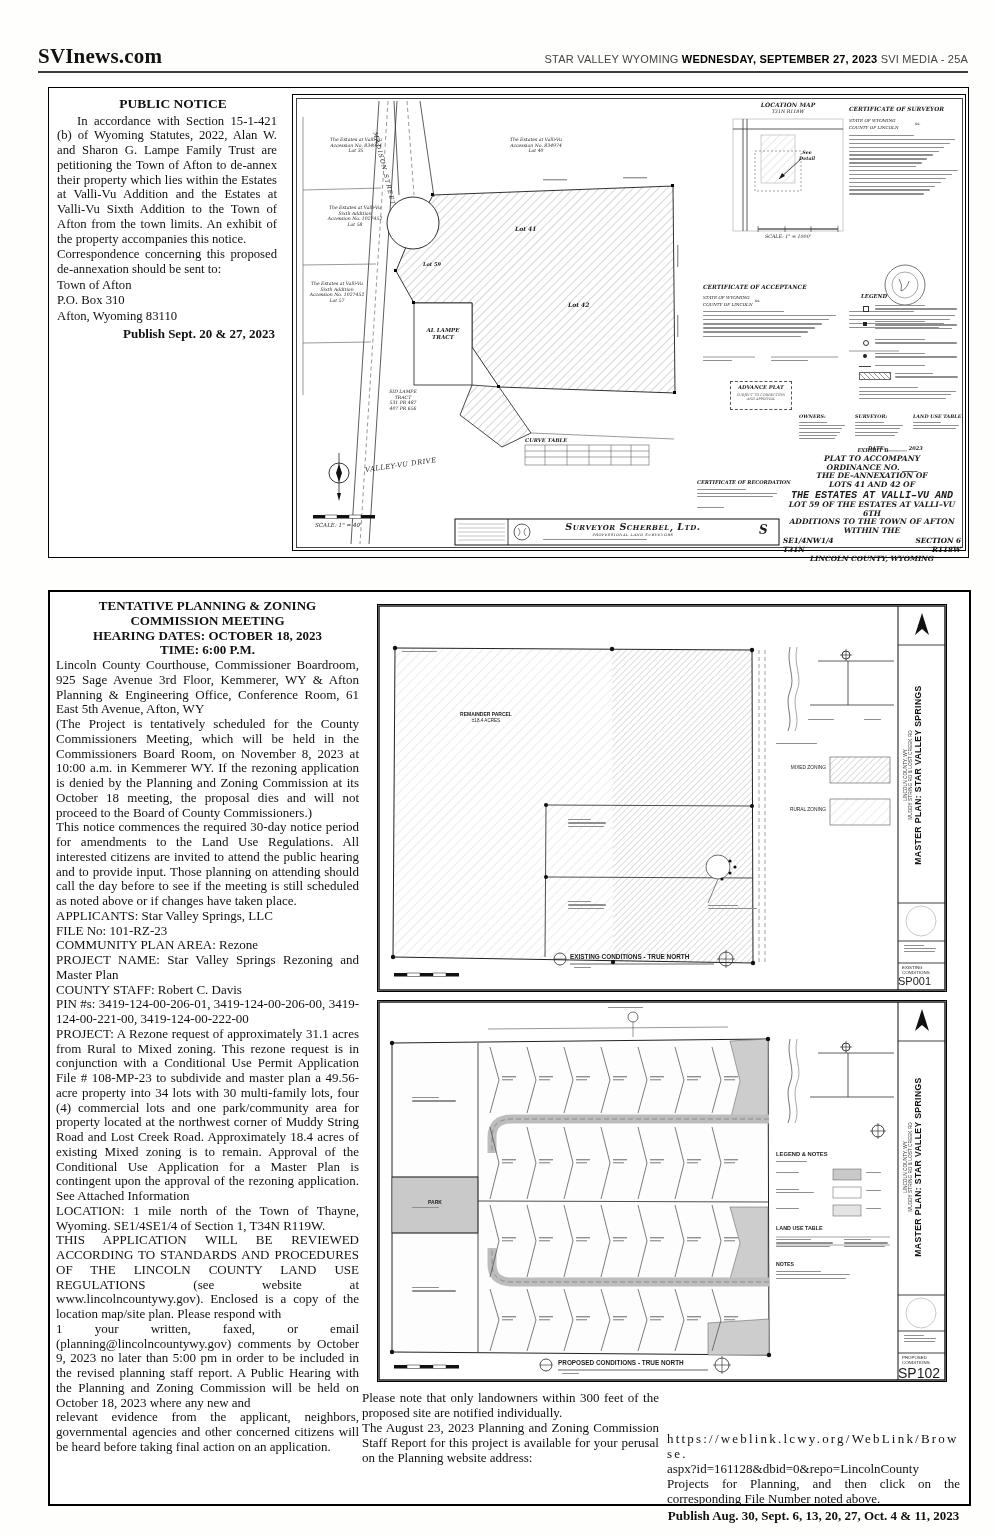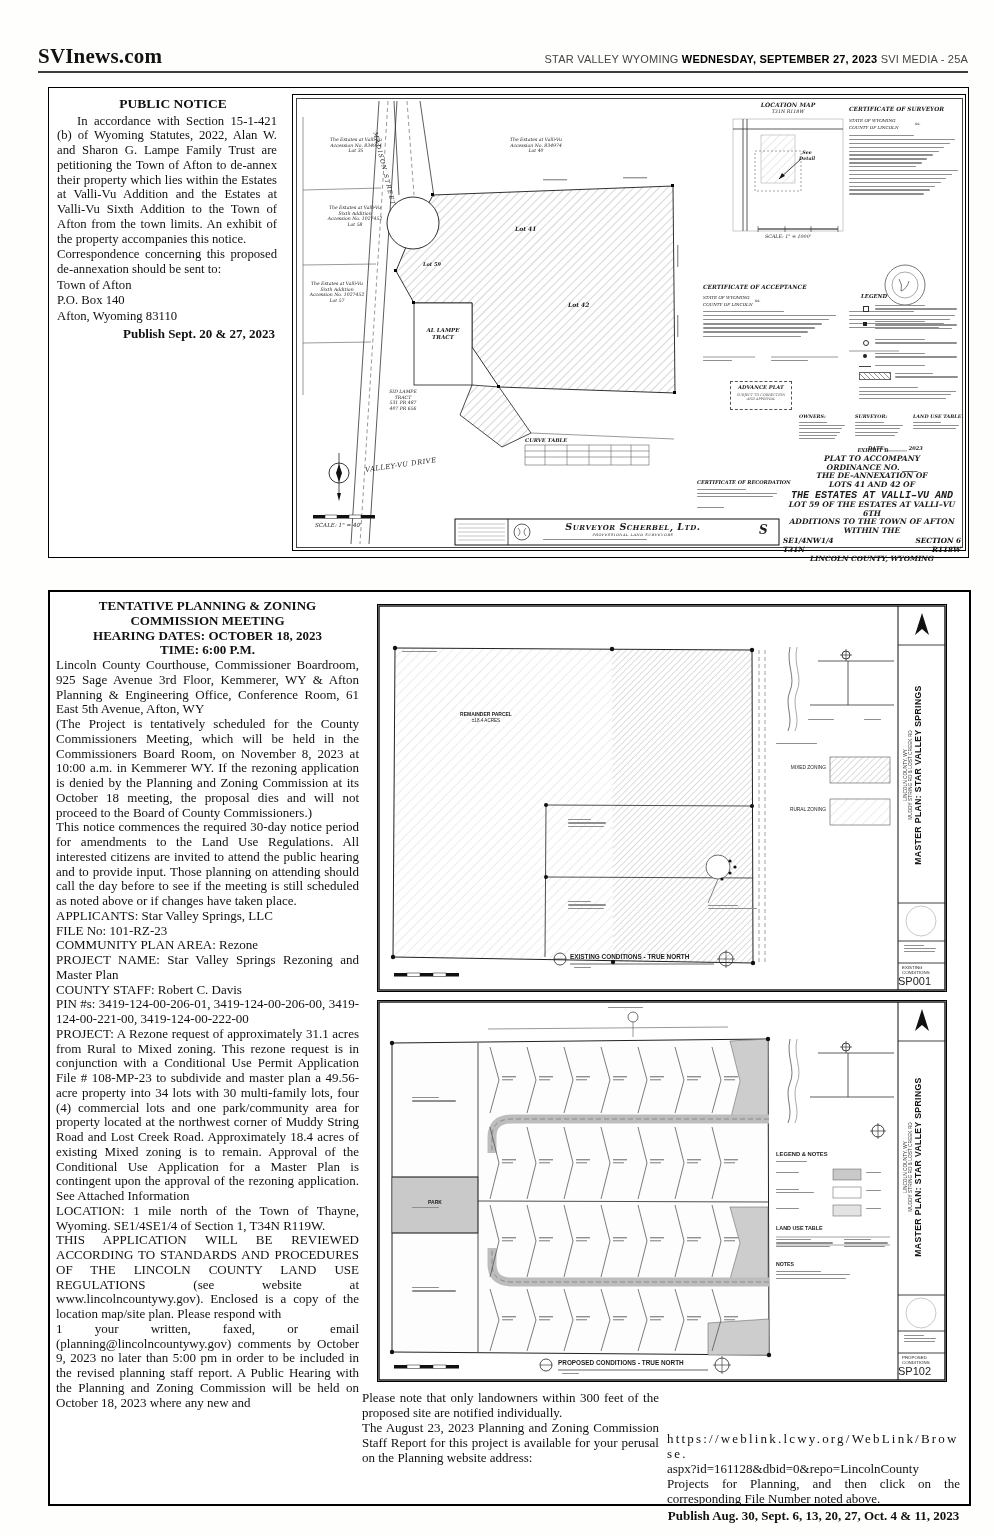--- a/index.html
+++ b/index.html
@@ -60,21 +60,21 @@
   </div>
   <div class="abs" id="hdr-rule"></div>
 
   <div class="abs nbox" id="box1">
     <div class="abs" id="pn">
       <div class="title">PUBLIC NOTICE</div>
       <div>
           <p>In accordance with Section 15-1-421 (b) of Wyoming Statutes, 2022, Alan W. and Sharon G. Lampe Family Trust are petitioning the Town of Afton to de-annex their property which lies within the Estates at Valli-Vu Addition and the Estates at Valli-Vu Sixth Addition to the Town of Afton from the town limits.  An exhibit of the property accompanies this notice.</p>
           <p>Correspondence concerning this proposed de-annexation should be sent to:</p>
           <p>Town of Afton</p>
-          <p>P.O. Box 140</p>
+          <p>P.O. Box 310</p>
           <p>Afton, Wyoming 83110</p>
         </div>
       <div class="publish">Publish Sept. 20 &amp; 27, 2023</div>
     </div>
 
     <div class="sheet" id="plat" style="left:243px;top:6px;width:672px;height:455px;">
       <div class="inb"></div>
       <svg width="672" height="455" viewBox="0 0 672 455">
         <defs>
           <pattern id="ph" width="6" height="6" patternTransform="rotate(45)" patternUnits="userSpaceOnUse">
@@ -404,20 +404,21 @@
           <p>APPLICANTS: Star Valley Springs, LLC</p>
           <p>FILE No: 101-RZ-23</p>
           <p>COMMUNITY PLAN AREA: Rezone</p>
           <p>PROJECT NAME: Star Valley Springs Rezoning and Master Plan</p>
           <p>COUNTY STAFF: Robert C. Davis</p>
           <p>PIN #s: 3419-124-00-206-01, 3419-124-00-206-00, 3419-124-00-221-00, 3419-124-00-222-00</p>
           <p>PROJECT: A Rezone request of approximately 31.1 acres from Rural to Mixed zoning. This  rezone request is in conjunction with a Conditional Use Permit Application File # 108-MP-23 to  subdivide and master plan a 49.56-acre property into 34 lots with 30 multi-family lots, four (4)   commercial lots and one park/community area for property located at the northwest corner of  Muddy String Road and Lost Creek Road. Approximately 18.4 acres of existing Mixed zoning  is to remain. Approval of the Conditional Use Application for a Master Plan is contingent upon  the approval of the rezoning application. See Attached Information</p>
           <p>LOCATION: 1 mile north of the Town of Thayne, Wyoming. SE1/4SE1/4 of Section 1, T34N R119W.</p>
           <p>THIS APPLICATION WILL BE REVIEWED ACCORDING TO STANDARDS AND  PROCEDURES OF THE LINCOLN COUNTY LAND USE REGULATIONS (see website at www.lincolncountywy.gov). Enclosed is a copy of the location map/site plan. Please respond with</p>
           <p>1 your written, faxed, or email (planning@lincolncountywy.gov) comments by October 9, 2023 no  later than 5:00 pm in order to be included in the revised planning staff report. A Public Hearing  with the Planning and Zoning Commission will be held on October 18, 2023 where any new and</p>
+          <p>relevant evidence from the applicant, neighbors, governmental agencies and other concerned  citizens will be heard before taking final action on an application.</p>
         </div>
     </div>
 
     <div class="sheet" id="sp001" style="left:327px;top:12px;width:568px;height:386px;">
       <svg width="568" height="386" viewBox="0 0 568 386">
         <defs>
           <pattern id="hl" width="7" height="7" patternTransform="rotate(45)" patternUnits="userSpaceOnUse">
             <line x1="0" y1="0" x2="0" y2="7" stroke="#c8c8c8" stroke-width="0.7"></line>
           </pattern>
           <pattern id="hd" width="4.5" height="4.5" patternTransform="rotate(45)" patternUnits="userSpaceOnUse">
@@ -801,21 +802,21 @@
         <div style="font-size:4.8px;color:#333;">MUDDY STRING RD &amp; LOST CREEK RD</div>
         <div style="font-size:8.6px;font-weight:bold;letter-spacing:.4px;">MASTER PLAN: STAR VALLEY SPRINGS</div>
       </div>
       <div class="flwrap" style="left:526px;top:334px;width:34px;">
           <div class="fl" style="height: 1.1px; margin-bottom: 2px; width: 58%;"></div>
           <div class="fl" style="height: 1.1px; margin-bottom: 2px; width: 95%;"></div>
           <div class="fl" style="height: 1.1px; margin-bottom: 2px; width: 90%;"></div>
         </div>
       <div class="sl" style="left:524px;top:354px;width:40px;font-size:4.4px;text-align:left;white-space:pre-line;">PROPOSED
 CONDITIONS</div>
-      <div class="sl" style="left:520px;top:364px;width:46px;font-size:11px;text-align:left;">SP102</div>
+      <div class="sl" style="left:520px;top:364px;width:46px;font-size:14px;text-align:left;">SP102</div>
     </div>
 
     <div class="abs botcol" style="left:312px;top:798px;width:297px;">
       <div>
           <p>Please note that only landowners within 300 feet of the proposed site are notified individually.</p>
           <p>The August 23, 2023 Planning and Zoning Commission Staff Report for this project is available for  your perusal on the Planning website address:</p>
         </div>
     </div>
     <div class="abs botcol" style="left:617px;top:798px;width:293px;margin-top:41px;">
       <p class="url1">https://weblink.lcwy.org/WebLink/Browse.</p>

